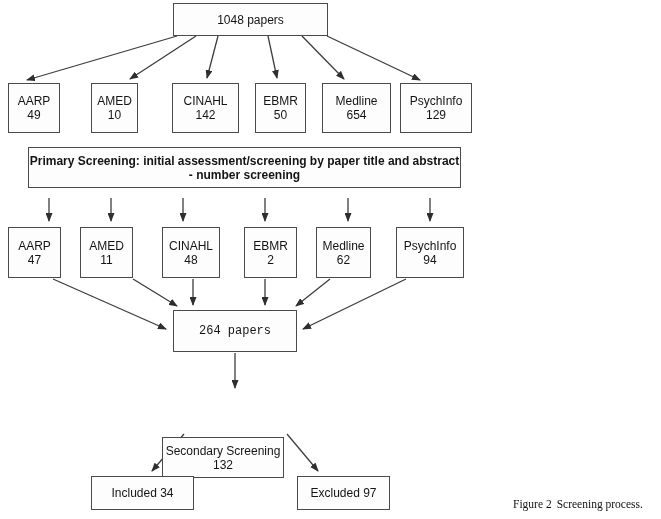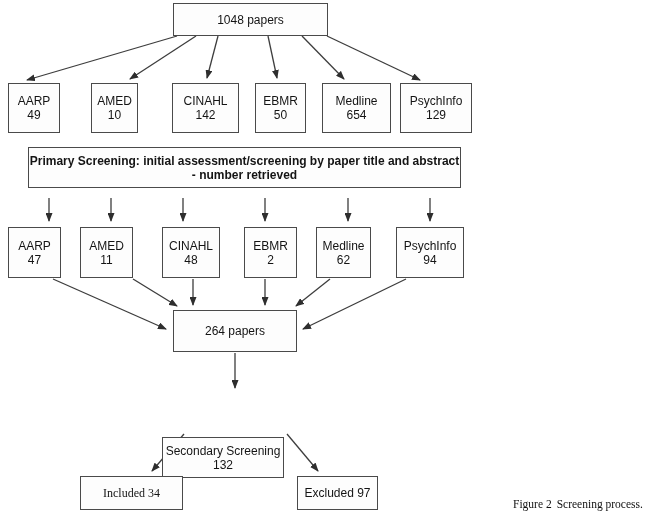--- a/index.html
+++ b/index.html
@@ -114,21 +114,21 @@
     <span class="line">Medline</span>
     <span class="line">654</span>
   </div>
   <div class="node" style="left:400px; top:83px; width:72px; height:50px;">
     <span class="line">PsychInfo</span>
     <span class="line">129</span>
   </div>
 
   <div class="node" style="left:28px; top:147px; width:433px; height:41px;font-weight:bold;">
     <span class="line">Primary Screening: initial assessment/screening by paper title and abstract</span>
-    <span class="line">- number retrieved</span>
+    <span class="line">- number screening</span>
   </div>
 
   <div class="node" style="left:8px; top:227px; width:53px; height:51px;">
     <span class="line">AARP</span>
     <span class="line">47</span>
   </div>
   <div class="node" style="left:80px; top:227px; width:53px; height:51px;">
     <span class="line">AMED</span>
     <span class="line">11</span>
   </div>
@@ -142,33 +142,33 @@
   </div>
   <div class="node" style="left:316px; top:227px; width:55px; height:51px;">
     <span class="line">Medline</span>
     <span class="line">62</span>
   </div>
   <div class="node" style="left:396px; top:227px; width:68px; height:51px;">
     <span class="line">PsychInfo</span>
     <span class="line">94</span>
   </div>
 
-  <div class="node" style="left:173px; top:310px; width:124px; height:42px;">
+  <div class="node" style="left:173px; top:310px; width:124px; height:42px;font-family:Liberation Mono, monospace;">
     <span class="line">264 papers</span>
   </div>
 
   <div class="node" style="left:162px; top:392px; width:122px; height:41px;margin-top:45px;">
     <span class="line">Secondary Screening</span>
     <span class="line">132</span>
   </div>
 
-  <div class="node" style="left:80px; top:476px; width:103px; height:34px;font-family:Liberation Serif, serif;">
+  <div class="node" style="left:91px; top:476px; width:103px; height:34px;">
     <span class="line">Included 34</span>
   </div>
-  <div class="node" style="left:297px; top:476px; width:81px; height:34px;">
+  <div class="node" style="left:297px; top:476px; width:93px; height:34px;">
     <span class="line">Excluded 97</span>
   </div>
 
   <div class="caption">
     <span class="cap-label">Figure 2</span><span>Screening process.</span>
   </div>
 
 </div>
 
 </body></html>

